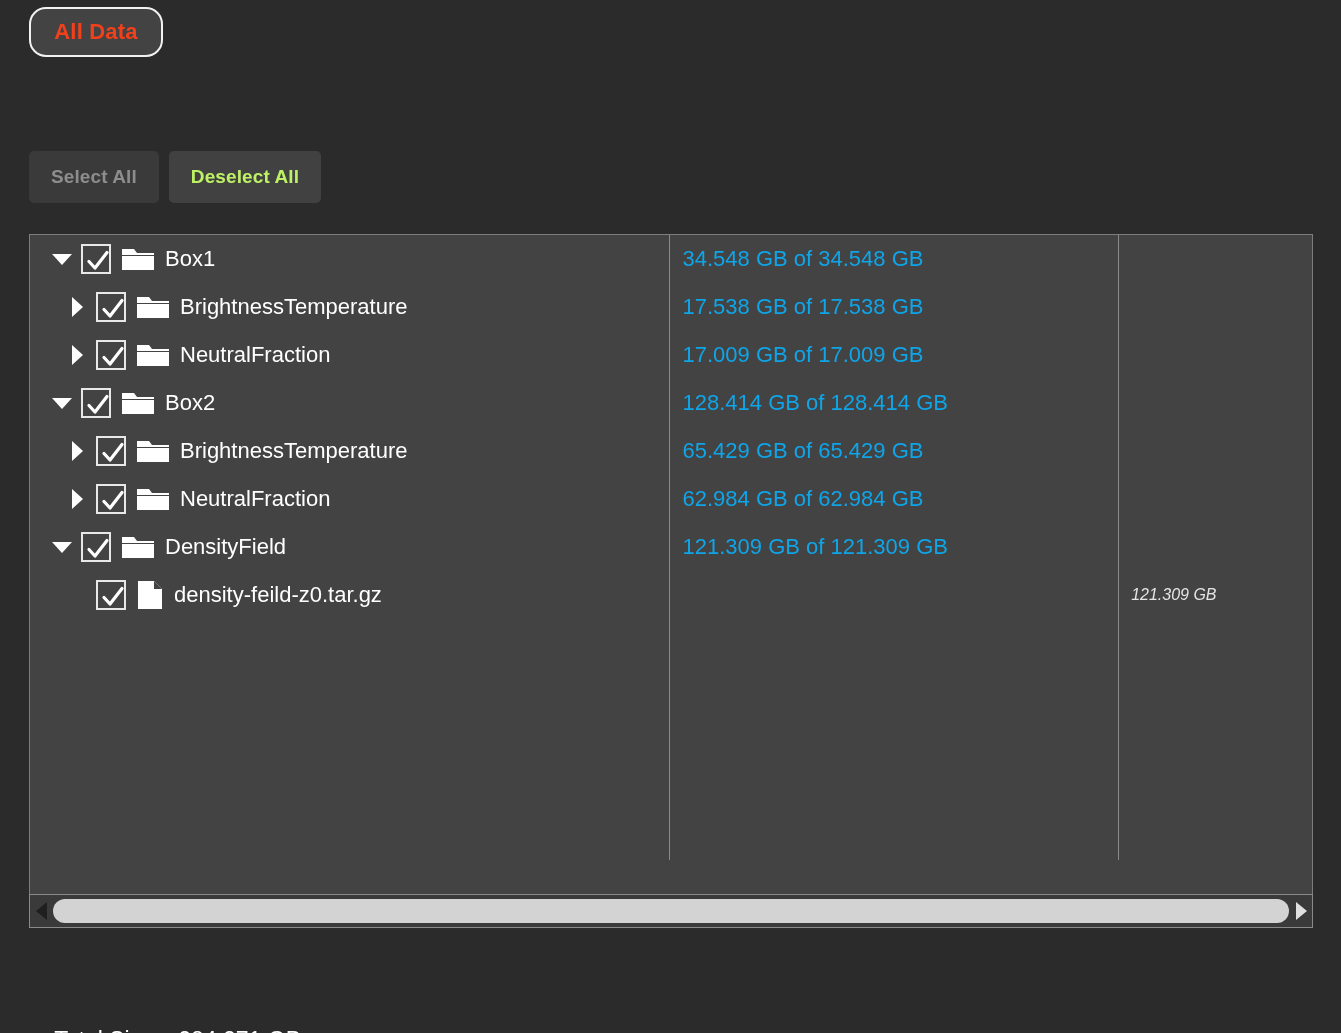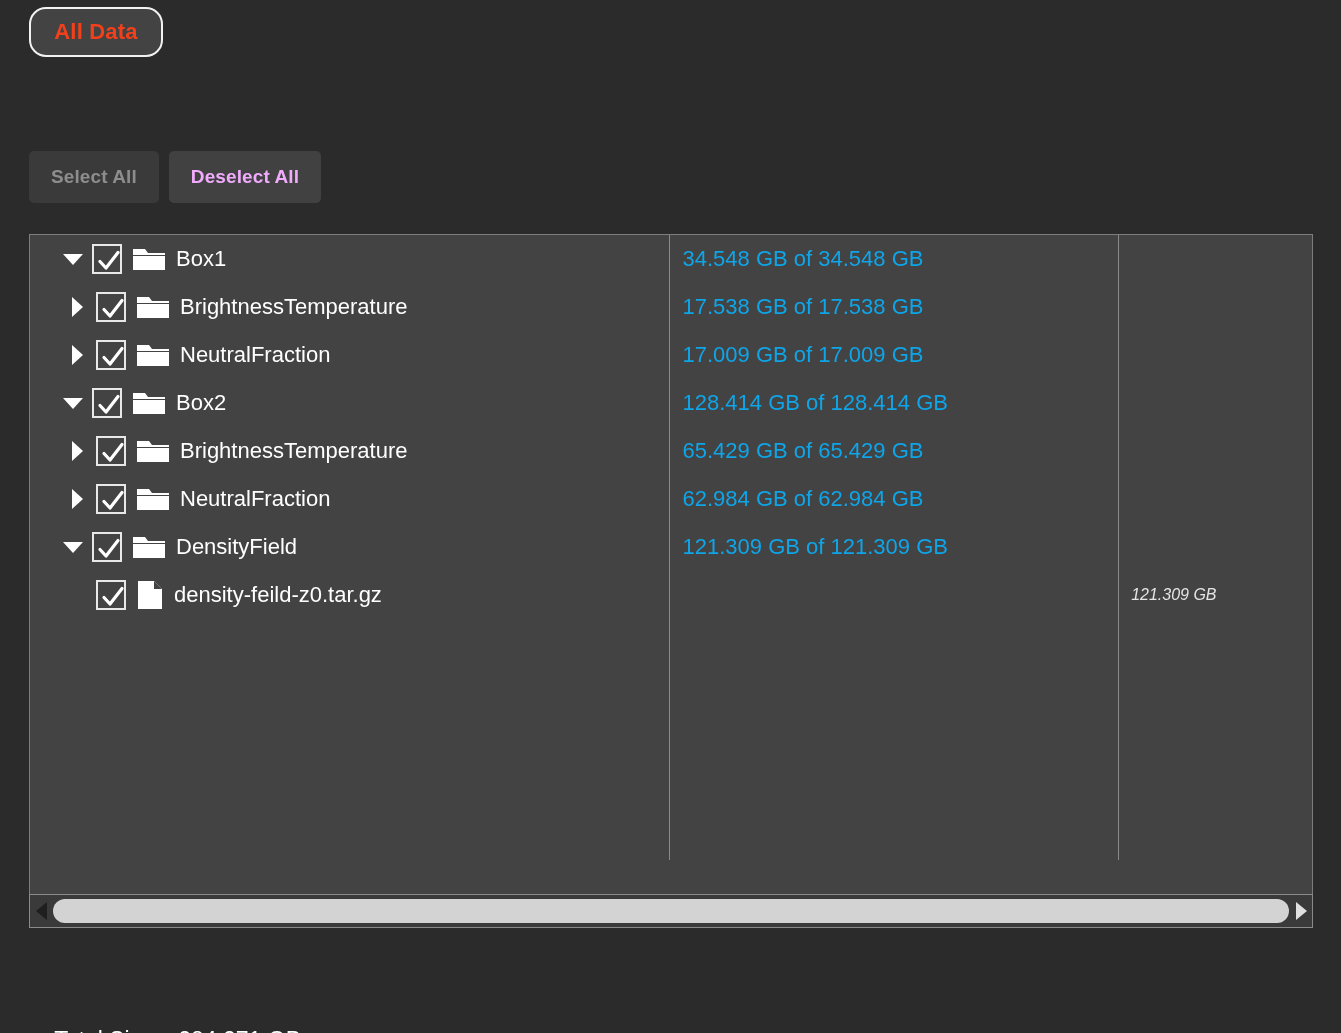--- a/index.html
+++ b/index.html
@@ -41,21 +41,21 @@
     border-radius: 5px;
     background: #3c3c3c;
     font-size: 19px;
     font-weight: bold;
     font-family: "Liberation Sans", sans-serif;
     display: flex; align-items: center; justify-content: center;
     padding: 0 22px;
     letter-spacing: 0.1px;
   }
   .btn.disabled { color: #8d8d8d; background: #3a3a3a; }
-  .btn.enabled  { color: #f0abfc; background: #414141; }
+  .btn.enabled  { color: #bef264; background: #414141; }
 
   
   .table {
     position: absolute;
     left: 29px; top: 234px;
     width: 1284px; height: 694px;
     box-sizing: border-box;
     border: 1px solid #7d7d7d;
     background: #434343;
     overflow: hidden;
@@ -104,21 +104,21 @@
     color: #0ea5e9; font-size: 22px;
     height: 100%; display: flex; align-items: center;
   }
   .cell-size {
     width: 195px; box-sizing: border-box;
     padding-left: 14px;
     color: #e5e5e5; font-size: 16px;
     height: 100%; display: flex; align-items: center; font-style: italic;
   }
 
-  .indent-0 { padding-left: 30px; }
+  .indent-0 { padding-left: 19px; }
   .indent-1 { padding-left: 34px; }
 
   
   .expander {
     width: 26px; height: 100%;
     display: flex; align-items: center; justify-content: center;
     flex: 0 0 26px;
   }
   .tri-down {
     width: 0; height: 0;

